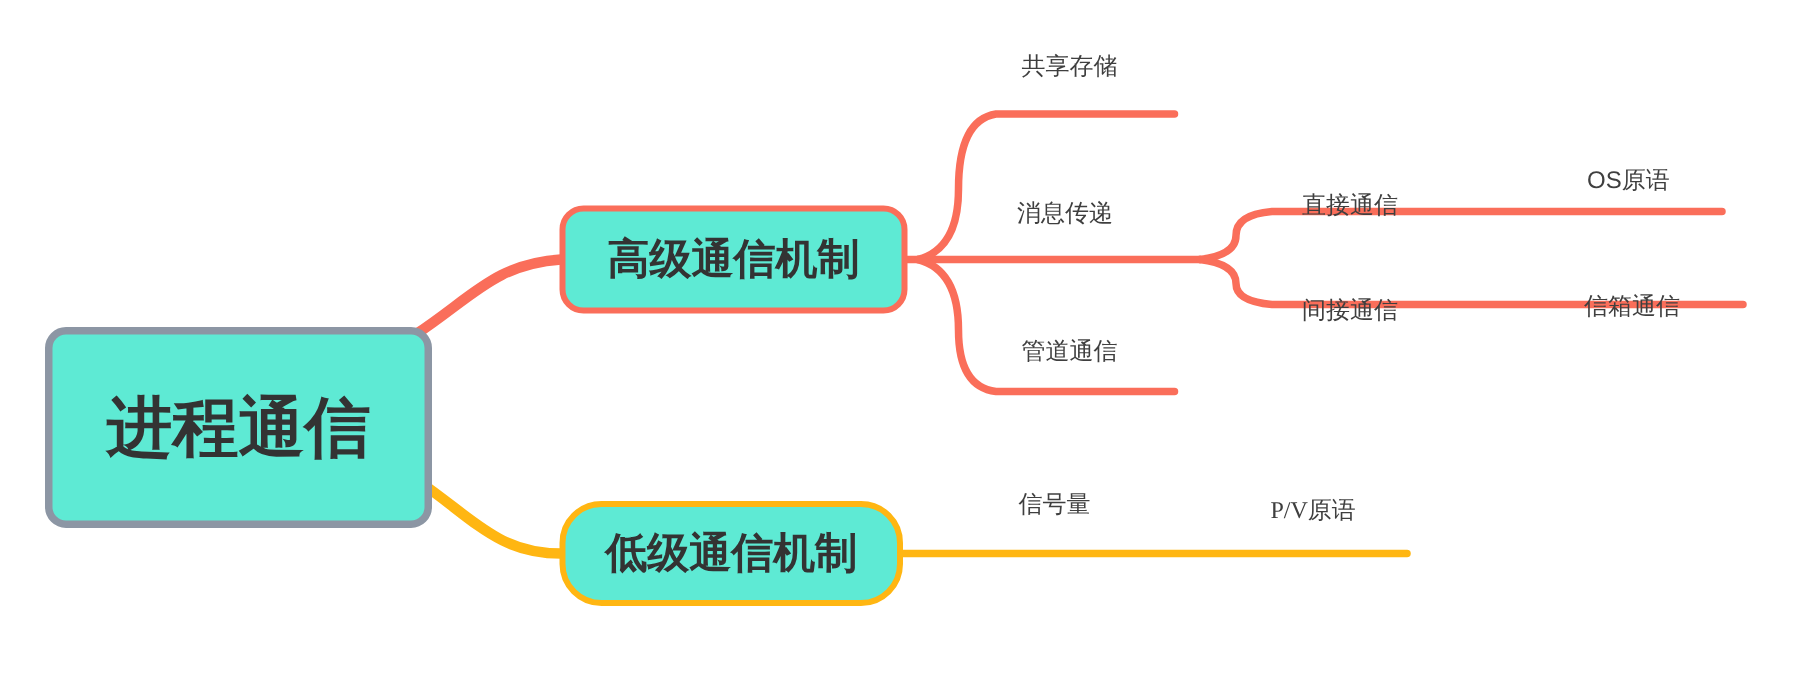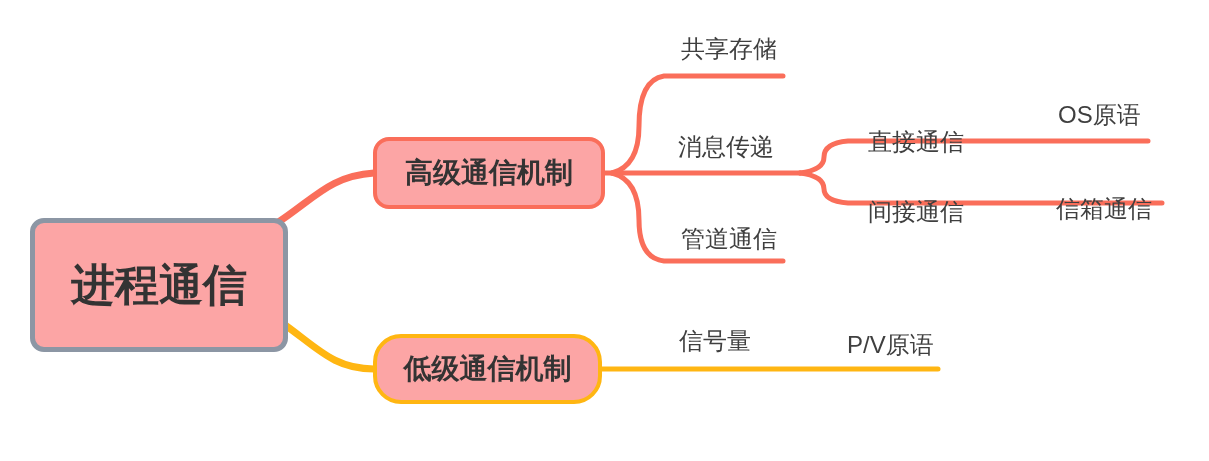--- a/index.html
+++ b/index.html
@@ -14,21 +14,21 @@
   .edges {
     position: absolute;
     left: 0; top: 0;
     width: 1209px; height: 461px;
   }
   .node {
     position: absolute;
     display: flex;
     align-items: center;
     justify-content: center;
-    background: #fca5a5;
+    background: #5eead4;
     box-sizing: border-box;
     color: #333333;
     font-weight: bold;
     white-space: nowrap;
     cursor: default;
   }
   .node-root {
     left: 30px; top: 218px;
     width: 258px; height: 134px;
     border: 5px solid #8C96A4;
@@ -48,35 +48,35 @@
     left: 373px; top: 334px;
     width: 229px; height: 70px;
     border: 4px solid #FFB612;
     border-radius: 28px;
     font-size: 28px;
     z-index: 2;
     text-align: right;
   }
   .branch-label {
     position: absolute;
-    font-size: 24px;
+    font-size: 16px;
     line-height: 1.1;
     color: #3F3F3F;
     white-space: nowrap;
     z-index: 2;
   }
   .lbl-shared   { left: 681px;  top: 36px;  }
   .lbl-message  { left: 678px;  top: 134px; text-align: center; }
   .lbl-pipe     { left: 681px;  top: 226px; }
   .lbl-direct   { left: 868px;  top: 102px; margin-top: 27px; }
-  .lbl-os       { left: 1058px; top: 102px; }
+  .lbl-os       { left: 1058px; top: 112px; }
   .lbl-indirect { left: 868px;  top: 167px; margin-top: 32px; }
   .lbl-mailbox  { left: 1056px; top: 167px; margin-top: 29px; }
   .lbl-sema     { left: 679px;  top: 328px; }
-  .lbl-pv       { left: 847px;  top: 332px; }
+  .lbl-pv       { left: 847px;  top: 332px; font-family: Liberation Serif, serif; }
 </style>
 </head>
 <body>
 
 <div class="canvas">
 
   <svg class="edges" viewBox="0 0 1209 461" xmlns="http://www.w3.org/2000/svg">
 
     <path d="M 277,223 C 315,198 330,176 374,173" fill="none" stroke-width="7" stroke-linecap="round" stroke="#FA6E5A"></path>
 

